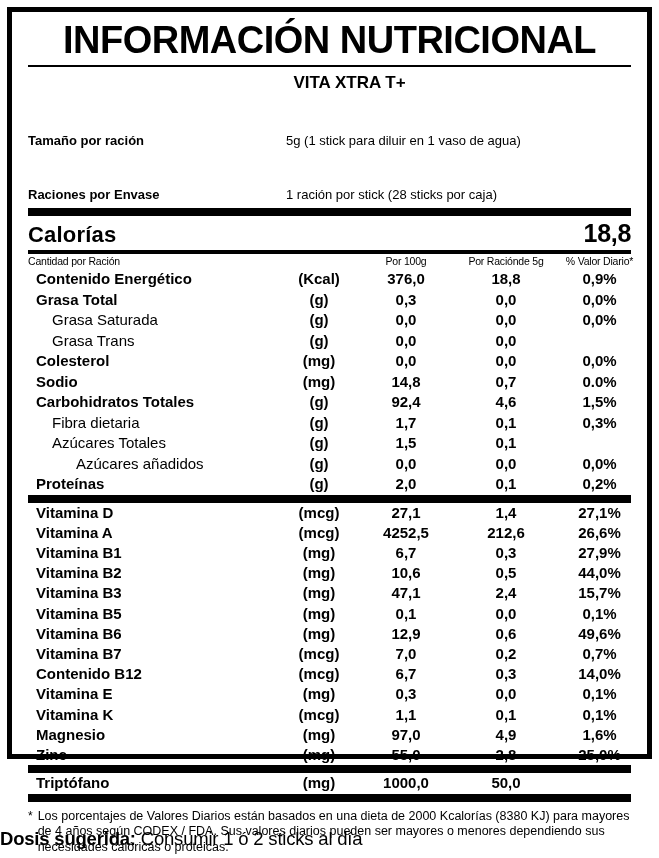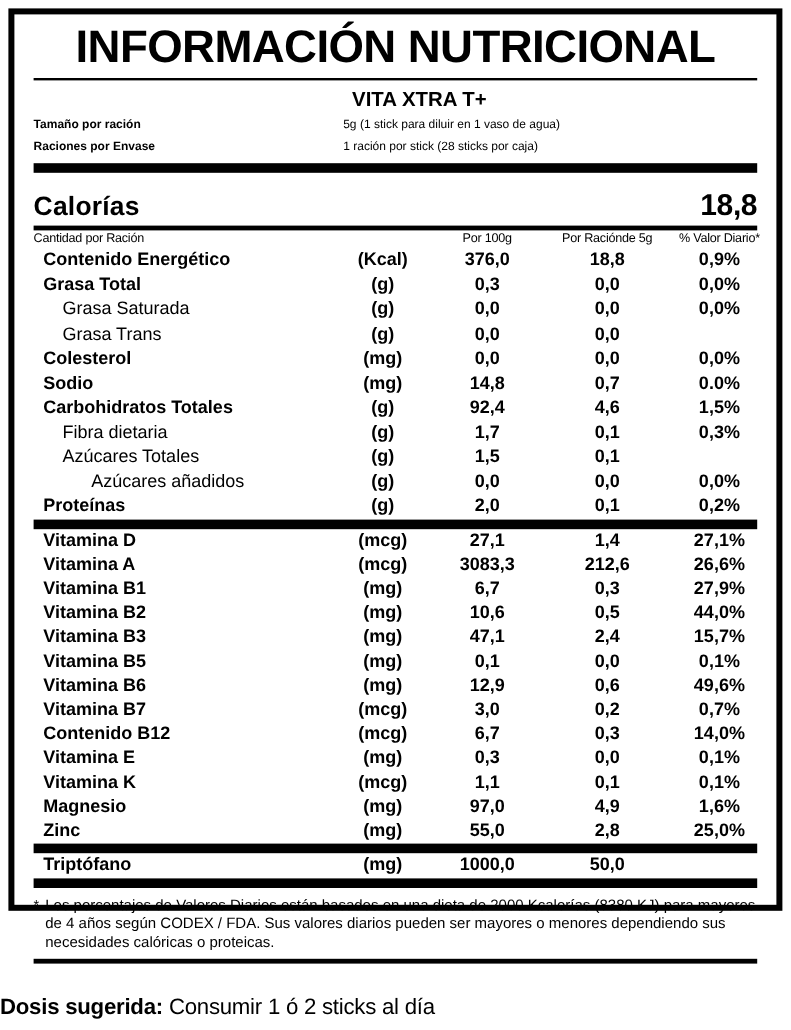--- a/index.html
+++ b/index.html
@@ -61,35 +61,36 @@
     padding-top: 5px;
     padding-bottom: 1px;
     padding-left: 40px;
   }
 
   
   .serving-block { padding-top: 1px; padding-bottom: 4px; }
   .serving-row {
     display: flex;
     line-height: 18px;
-    font-size: 10px;
+    font-size: 13px;
+    margin-top: 36px;
   }
   .serving-label {
     font-weight: bold;
     width: 258px;
     flex: 0 0 258px;
   }
   .serving-value { font-weight: normal; }
 
   
   .cal-row {
     display: flex;
     align-items: baseline;
     justify-content: space-between;
-    padding-top: 13px;
+    padding-top: 3px;
     padding-bottom: 2px;
   }
   .cal-label {
     font-weight: bold;
     font-size: 22px;
     letter-spacing: 0.2px;
   }
   .cal-value {
     font-weight: bold;
     font-size: 25px;
@@ -321,21 +322,21 @@
           <tr class="data-row vit-row row-pad-top">
             <td class="nm-bold ind-0">Vitamina D</td>
             <td class="unit">(mcg)</td>
             <td class="num">27,1</td>
             <td class="num">1,4</td>
             <td class="num">27,1%</td>
           </tr>
           <tr class="data-row vit-row">
             <td class="nm-bold ind-0">Vitamina A</td>
             <td class="unit">(mcg)</td>
-            <td class="num">3083,3</td>
+            <td class="num">4252,5</td>
             <td class="num">212,6</td>
             <td class="num">26,6%</td>
           </tr>
           <tr class="data-row vit-row">
             <td class="nm-bold ind-0">Vitamina B1</td>
             <td class="unit">(mg)</td>
             <td class="num">6,7</td>
             <td class="num">0,3</td>
             <td class="num">27,9%</td>
           </tr>
@@ -363,21 +364,21 @@
           <tr class="data-row vit-row">
             <td class="nm-bold ind-0">Vitamina B6</td>
             <td class="unit">(mg)</td>
             <td class="num">12,9</td>
             <td class="num">0,6</td>
             <td class="num">49,6%</td>
           </tr>
           <tr class="data-row vit-row">
             <td class="nm-bold ind-0">Vitamina B7</td>
             <td class="unit">(mcg)</td>
-            <td class="num">3,0</td>
+            <td class="num">7,0</td>
             <td class="num">0,2</td>
             <td class="num">0,7%</td>
           </tr>
           <tr class="data-row vit-row">
             <td class="nm-bold ind-0">Contenido B12</td>
             <td class="unit">(mcg)</td>
             <td class="num">6,7</td>
             <td class="num">0,3</td>
             <td class="num">14,0%</td>
           </tr>

